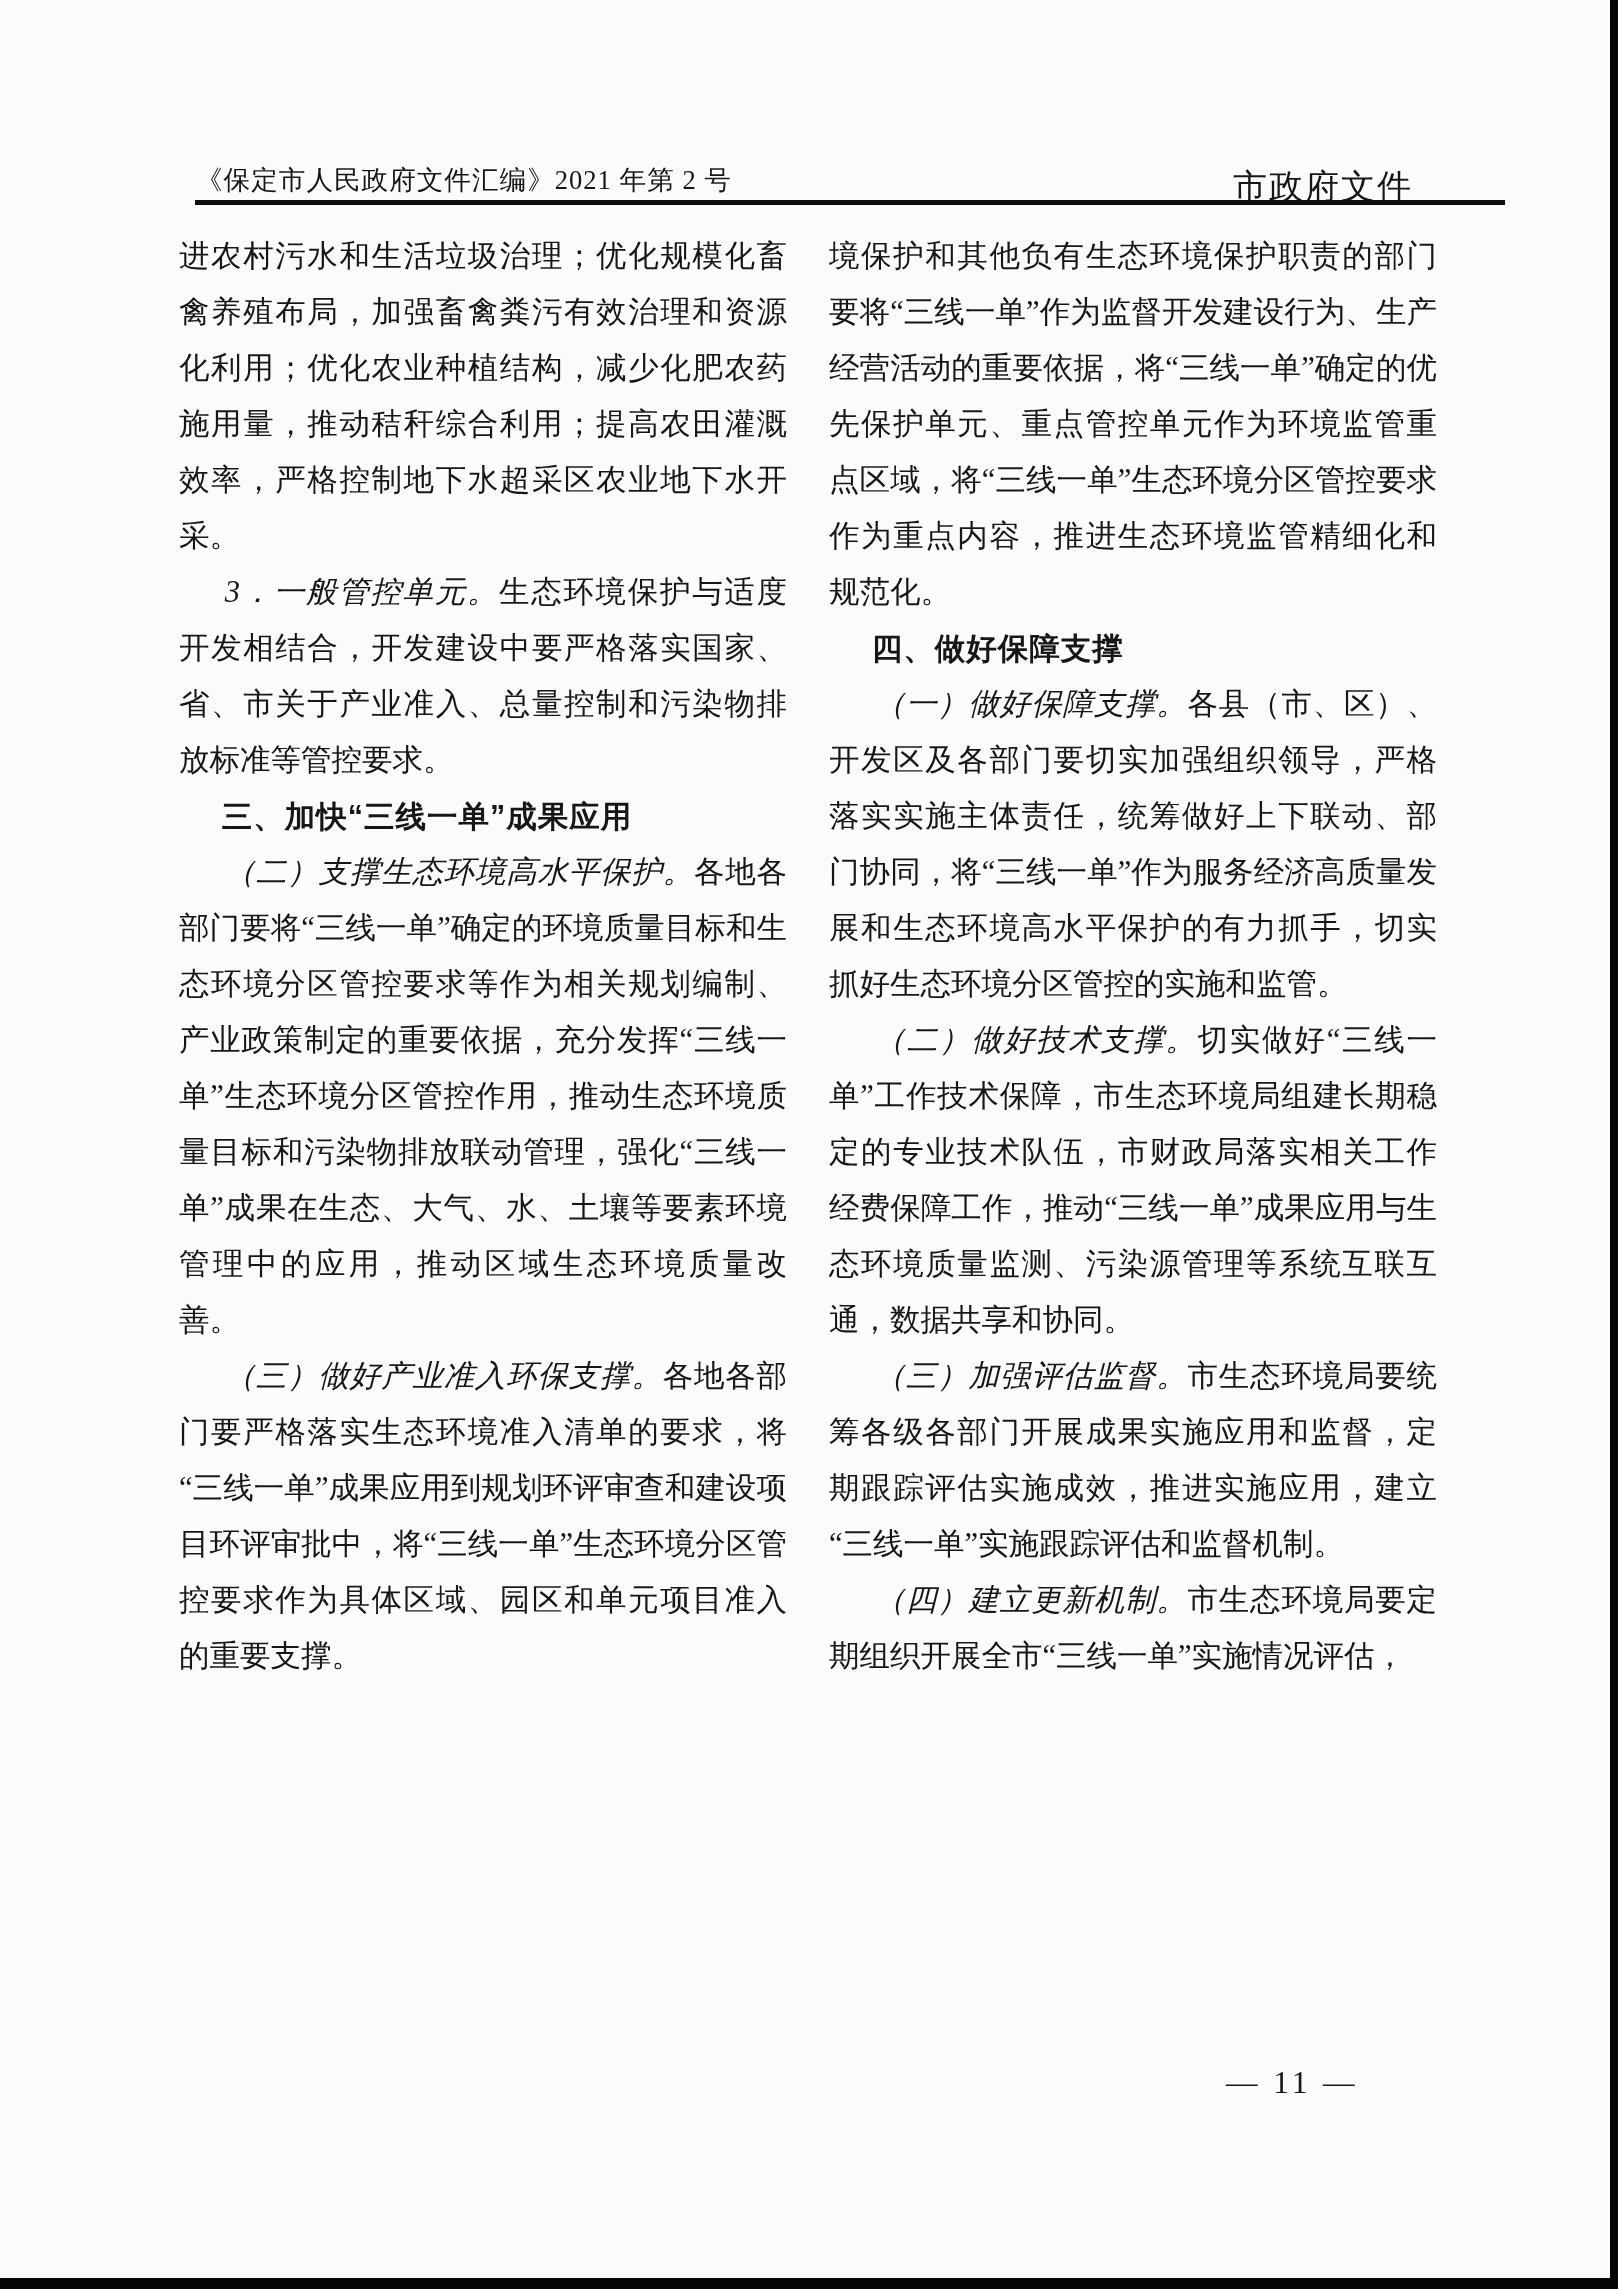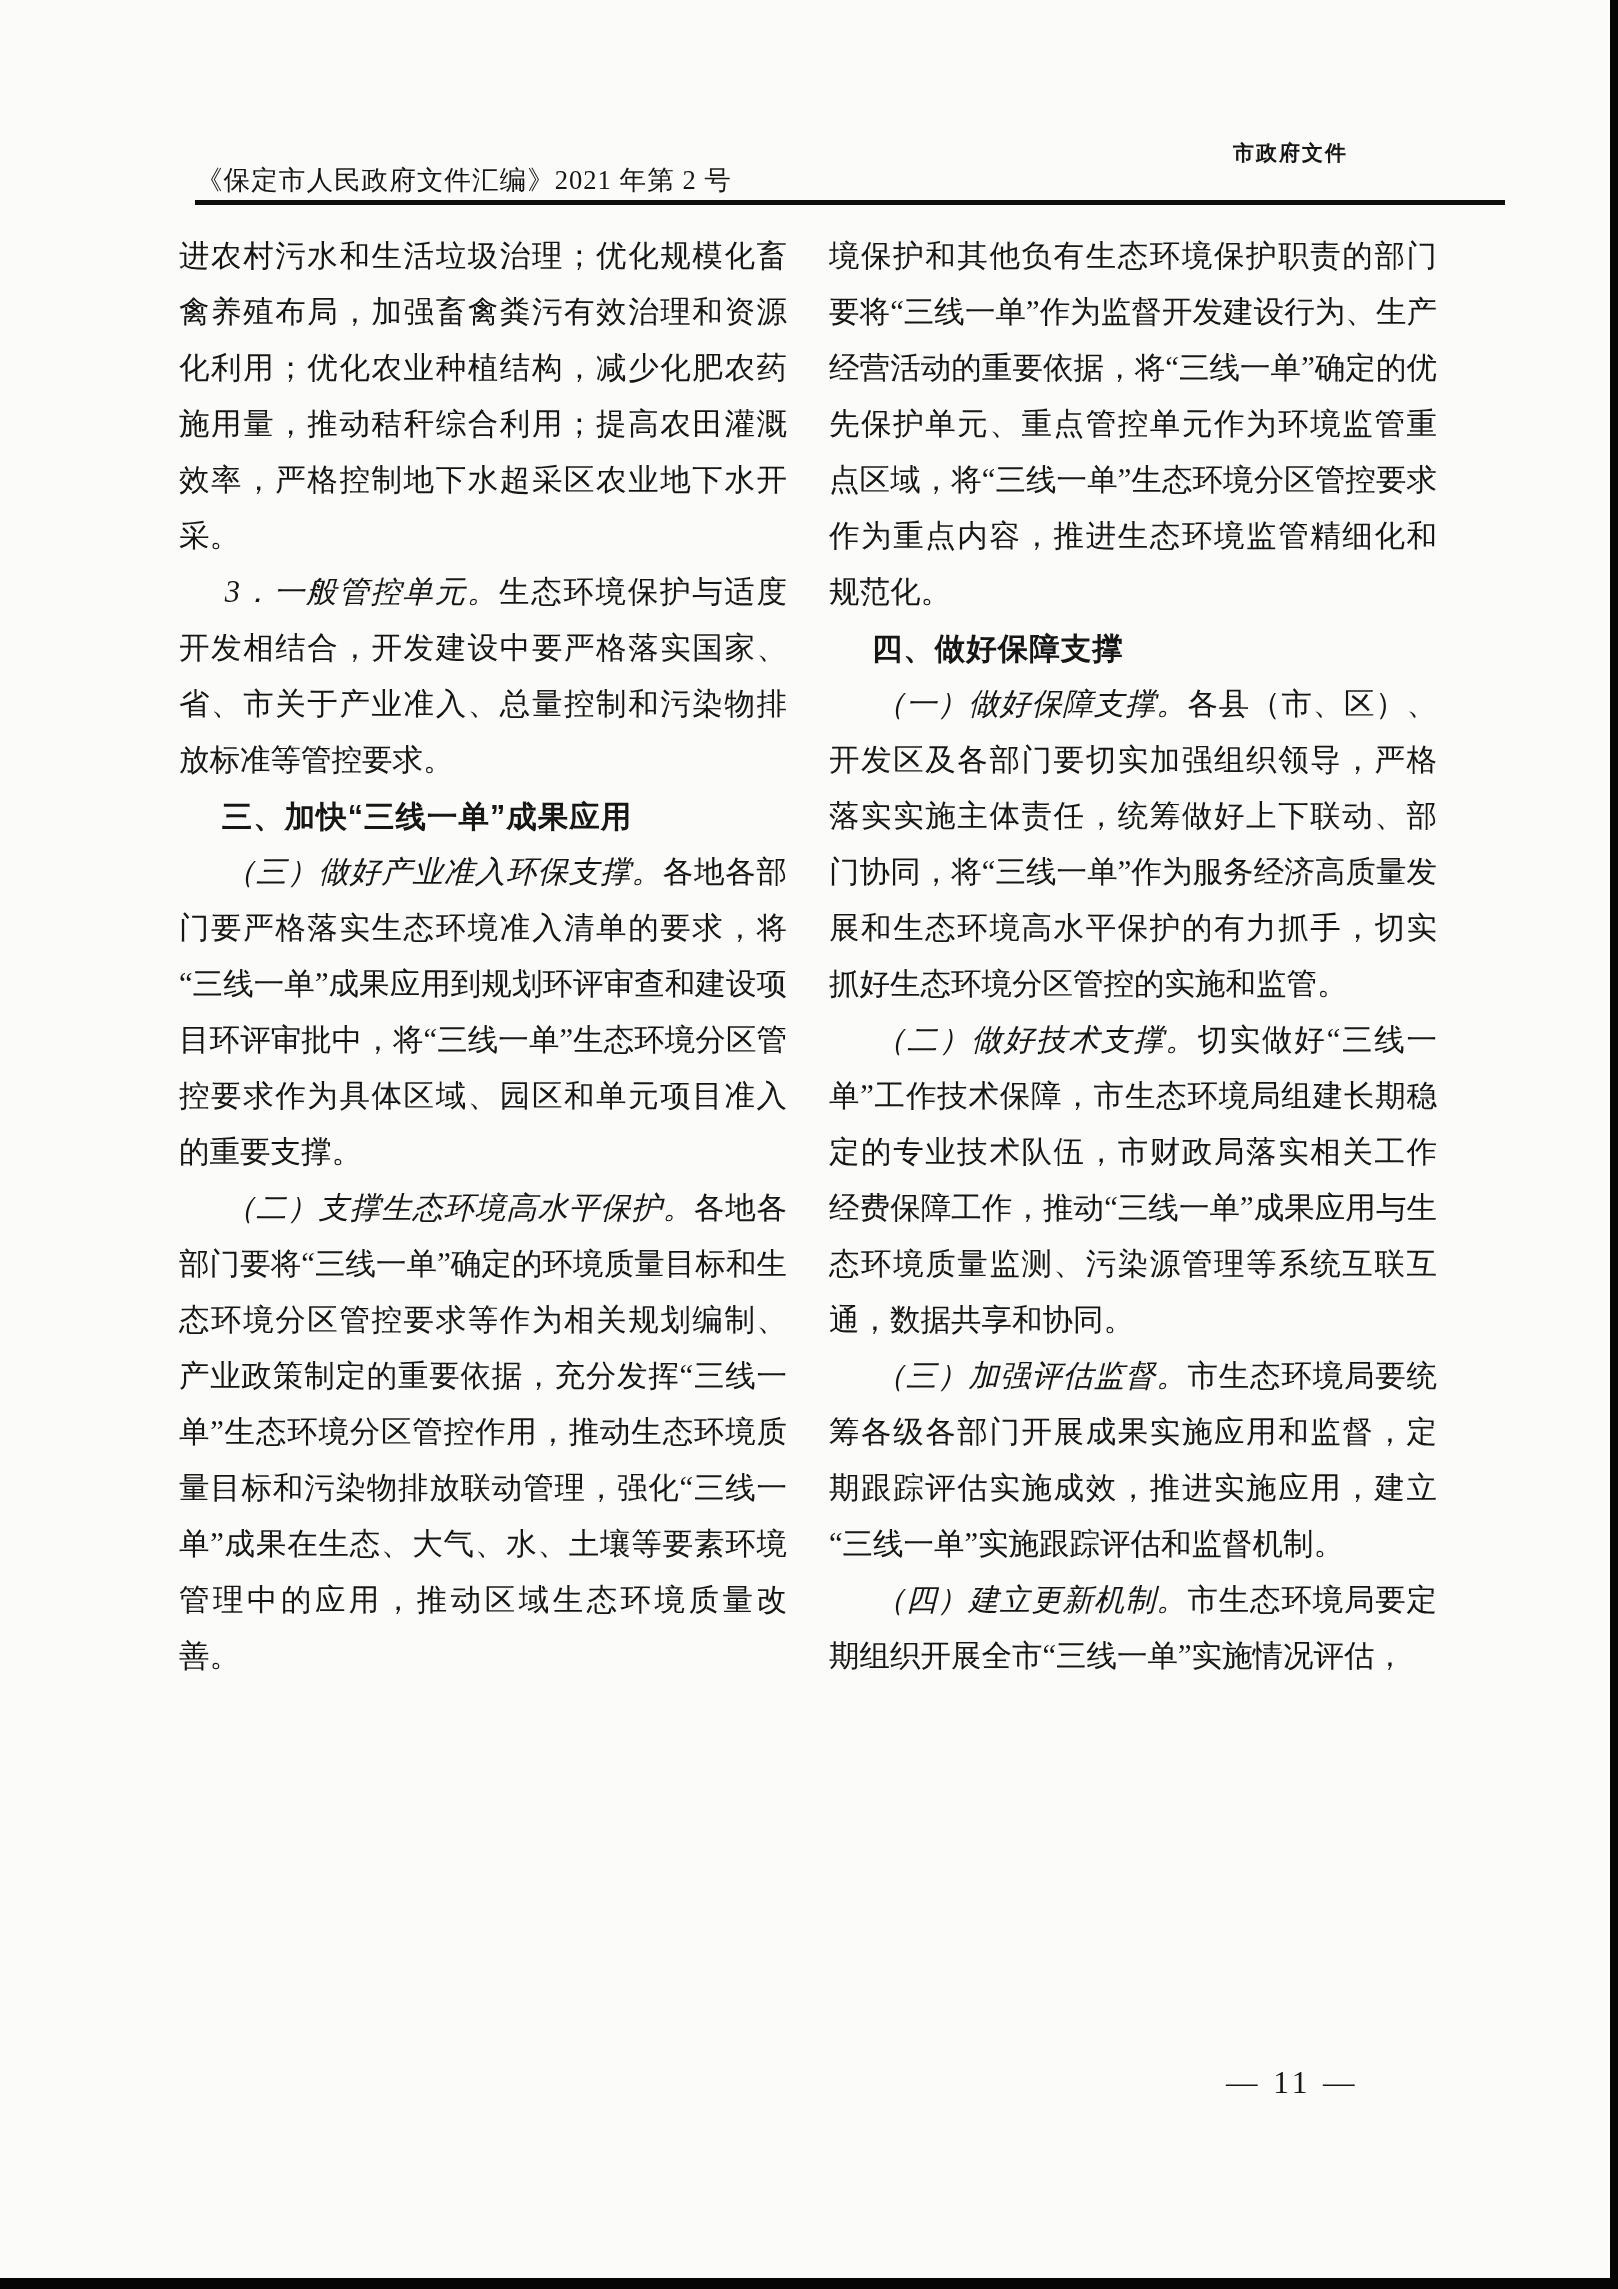--- a/index.html
+++ b/index.html
@@ -12,22 +12,22 @@
   
   .edge-right{position:absolute;top:0;right:0;width:7.9px;height:2289px;background:#050505;}
   .edge-bottom{position:absolute;left:0;bottom:0;width:1618px;height:10.8px;background:#050505;}
 
   
   .header-left{
     position:absolute;left:196px;top:162px;
     font-size:26.6px;letter-spacing:1px;white-space:nowrap;
   }
   .header-right{
-    position:absolute;left:1233px;top:139px;
-    font-size:21px;font-weight:700;letter-spacing:2px;white-space:nowrap;
+    position:absolute;left:1233px;top:164px;
+    font-size:34px;font-weight:400;letter-spacing:2px;white-space:nowrap;
     font-family:"Liberation Sans","DejaVu Sans",sans-serif;
   }
   .header-rule{
     position:absolute;left:195px;top:200px;width:1310px;height:4.9px;
     background:#0e0e0e;
   }
 
   
   .col{
     position:absolute;top:228px;width:608px;
@@ -57,22 +57,22 @@
 <div class="header-left">《保定市人民政府文件汇编》2021 年第 2 号</div>
 
 <div class="header-right">市政府文件</div>
 
 <div class="header-rule"></div>
 
 <div class="col col-left">
     <p class="para body">进农村污水和生活垃圾治理；优化规模化畜禽养殖布局，加强畜禽粪污有效治理和资源化利用；优化农业种植结构，减少化肥农药施用量，推动秸秆综合利用；提高农田灌溉效率，严格控制地下水超采区农业地下水开采。</p>
     <p class="para body indent"><span class="lead">3．一般管控单元。</span>生态环境保护与适度开发相结合，开发建设中要严格落实国家、省、市关于产业准入、总量控制和污染物排放标准等管控要求。</p>
     <p class="para heading indent">三、加快“三线一单”成果应用</p>
+    <p class="para body indent"><span class="lead">（二）支撑生态环境高水平保护。</span>各地各部门要将“三线一单”确定的环境质量目标和生态环境分区管控要求等作为相关规划编制、产业政策制定的重要依据，充分发挥“三线一单”生态环境分区管控作用，推动生态环境质量目标和污染物排放联动管理，强化“三线一单”成果在生态、大气、水、土壤等要素环境管理中的应用，推动区域生态环境质量改善。</p>
     <p class="para body indent"><span class="lead">（三）做好产业准入环保支撑。</span>各地各部门要严格落实生态环境准入清单的要求，将“三线一单”成果应用到规划环评审查和建设项目环评审批中，将“三线一单”生态环境分区管控要求作为具体区域、园区和单元项目准入的重要支撑。</p>
-    <p class="para body indent"><span class="lead">（二）支撑生态环境高水平保护。</span>各地各部门要将“三线一单”确定的环境质量目标和生态环境分区管控要求等作为相关规划编制、产业政策制定的重要依据，充分发挥“三线一单”生态环境分区管控作用，推动生态环境质量目标和污染物排放联动管理，强化“三线一单”成果在生态、大气、水、土壤等要素环境管理中的应用，推动区域生态环境质量改善。</p>
   </div>
 
 <div class="col col-right">
     <p class="para body">境保护和其他负有生态环境保护职责的部门要将“三线一单”作为监督开发建设行为、生产经营活动的重要依据，将“三线一单”确定的优先保护单元、重点管控单元作为环境监管重点区域，将“三线一单”生态环境分区管控要求作为重点内容，推进生态环境监管精细化和规范化。</p>
     <p class="para heading indent">四、做好保障支撑</p>
     <p class="para body indent"><span class="lead">（一）做好保障支撑。</span>各县（市、区）、开发区及各部门要切实加强组织领导，严格落实实施主体责任，统筹做好上下联动、部门协同，将“三线一单”作为服务经济高质量发展和生态环境高水平保护的有力抓手，切实抓好生态环境分区管控的实施和监管。</p>
     <p class="para body indent"><span class="lead">（二）做好技术支撑。</span>切实做好“三线一单”工作技术保障，市生态环境局组建长期稳定的专业技术队伍，市财政局落实相关工作经费保障工作，推动“三线一单”成果应用与生态环境质量监测、污染源管理等系统互联互通，数据共享和协同。</p>
     <p class="para body indent"><span class="lead">（三）加强评估监督。</span>市生态环境局要统筹各级各部门开展成果实施应用和监督，定期跟踪评估实施成效，推进实施应用，建立“三线一单”实施跟踪评估和监督机制。</p>
     <p class="para body indent"><span class="lead">（四）建立更新机制。</span>市生态环境局要定期组织开展全市“三线一单”实施情况评估，</p>
   </div>

